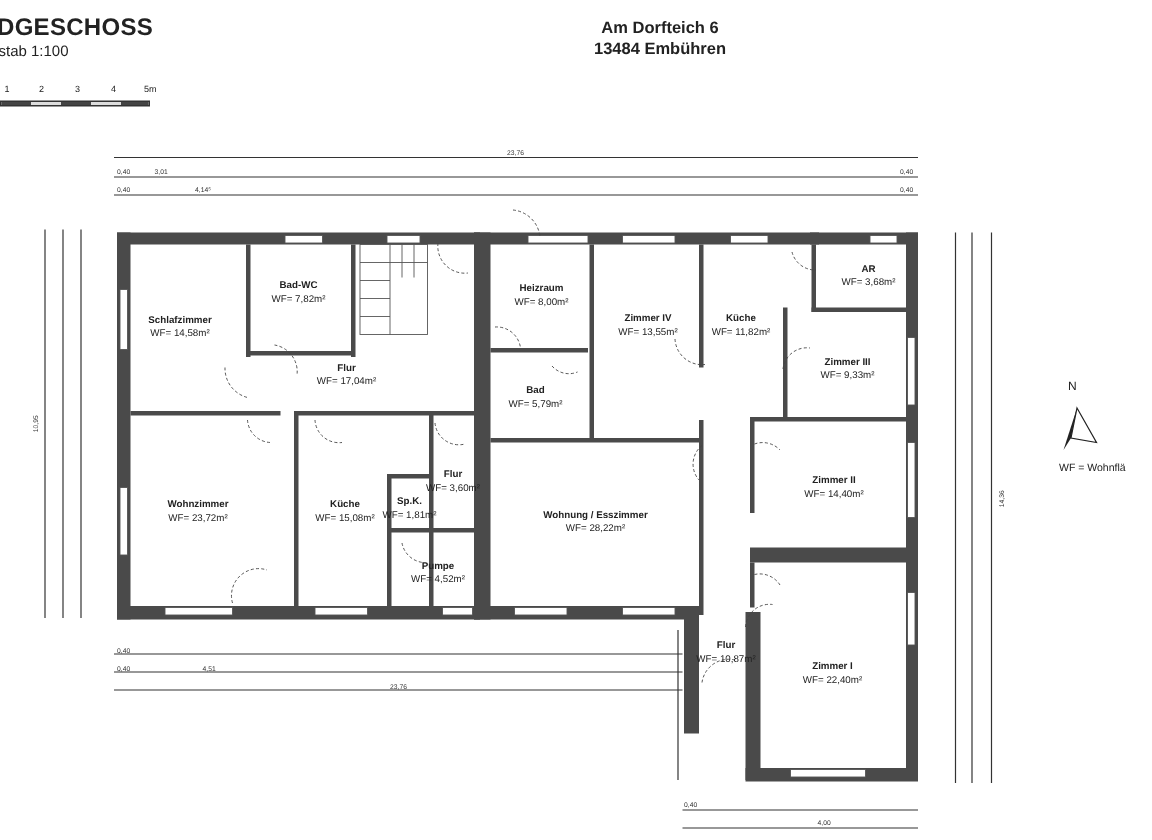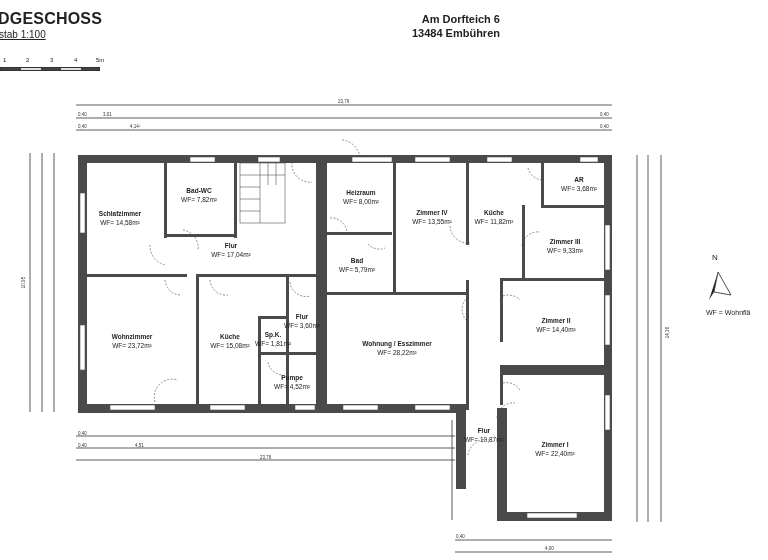--- a/index.html
+++ b/index.html
@@ -1,22 +1,22 @@
 <!DOCTYPE html>
 <html><head>
 <meta charset="utf-8">
 <style>
   html,body{margin:0;padding:0;background:#fff;}
   body{width:768px;height:560px;position:relative;overflow:hidden;font-family:"Liberation Sans",sans-serif;color:#222;}
   .title{position:absolute;left:-2px;top:10px;font-size:16px;font-weight:bold;letter-spacing:0.2px;}
-  .scale-label{position:absolute;left:-1px;top:29px;font-size:10px;text-decoration:underline;}
+  .scale-label{position:absolute;left:-1px;top:29px;font-size:10px;}
   .scalebar-nums{position:absolute;left:0;top:57px;font-size:6px;width:110px;height:8px;}
   .scalebar-nums span{position:absolute;top:0;}
   .scalebar{position:absolute;left:0;top:67px;width:100px;height:4px;border:1px solid #333;background:repeating-linear-gradient(90deg,#444 0 20px,#ddd 20px 40px);box-sizing:border-box;}
-  .address{position:absolute;left:380px;top:12px;width:120px;text-align:right;font-size:11px;font-weight:bold;line-height:14px;}
+  .address{position:absolute;left:380px;top:12px;width:120px;text-align:center;font-size:11px;font-weight:bold;line-height:14px;}
   svg.plan{position:absolute;left:0;top:0;}
   .room-label{position:absolute;font-size:6.5px;text-align:center;line-height:9px;white-space:nowrap;transform:translateX(-50%);}
   .room-label b{font-weight:bold;display:block;}
   .dim{position:absolute;font-size:4.5px;color:#333;white-space:nowrap;}
   .legend{position:absolute;left:706px;top:309px;font-size:7px;white-space:nowrap;}
   .north-n{position:absolute;left:712px;top:253px;font-size:8px;}
 </style>
 </head>
 <body>
 

